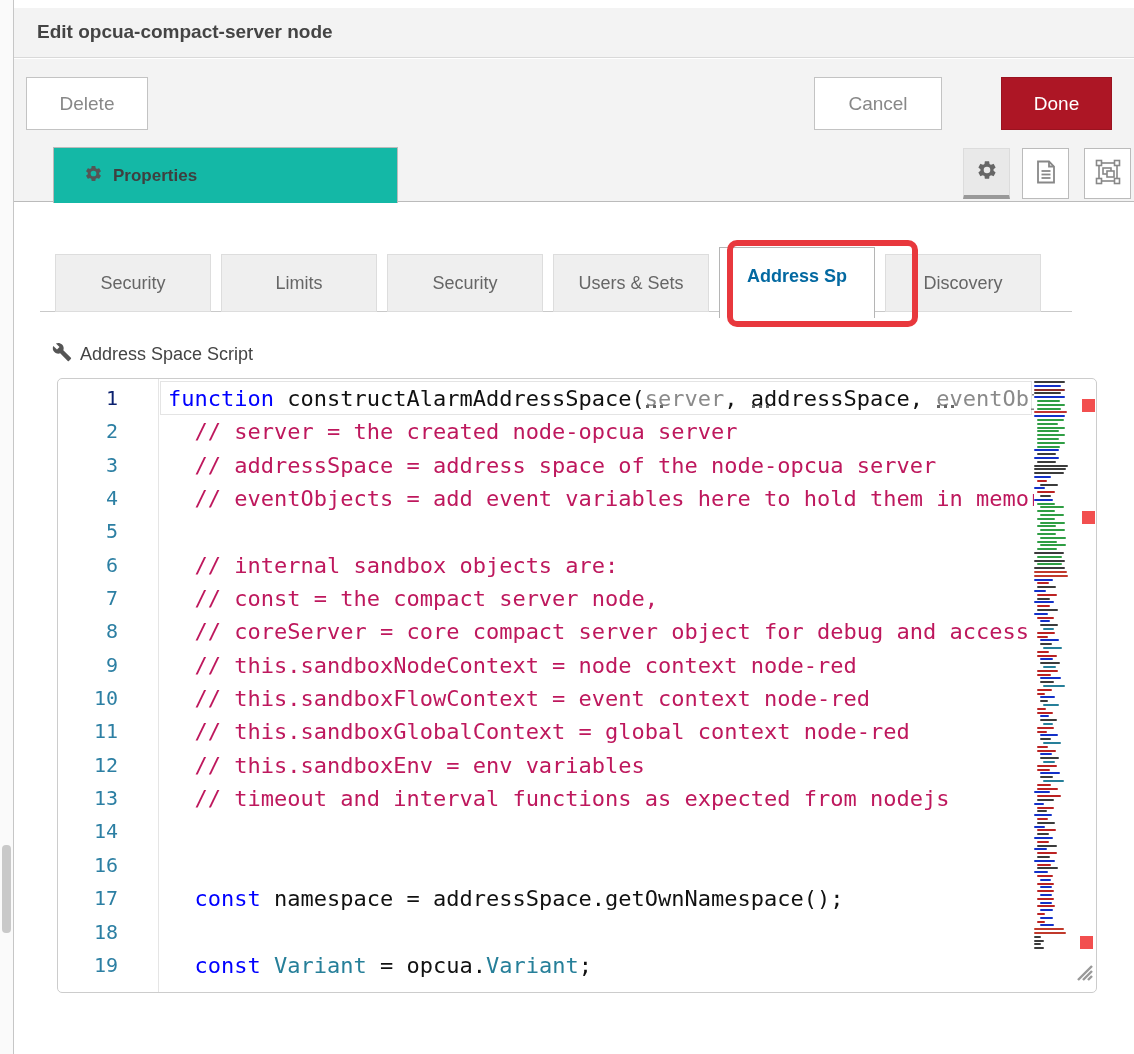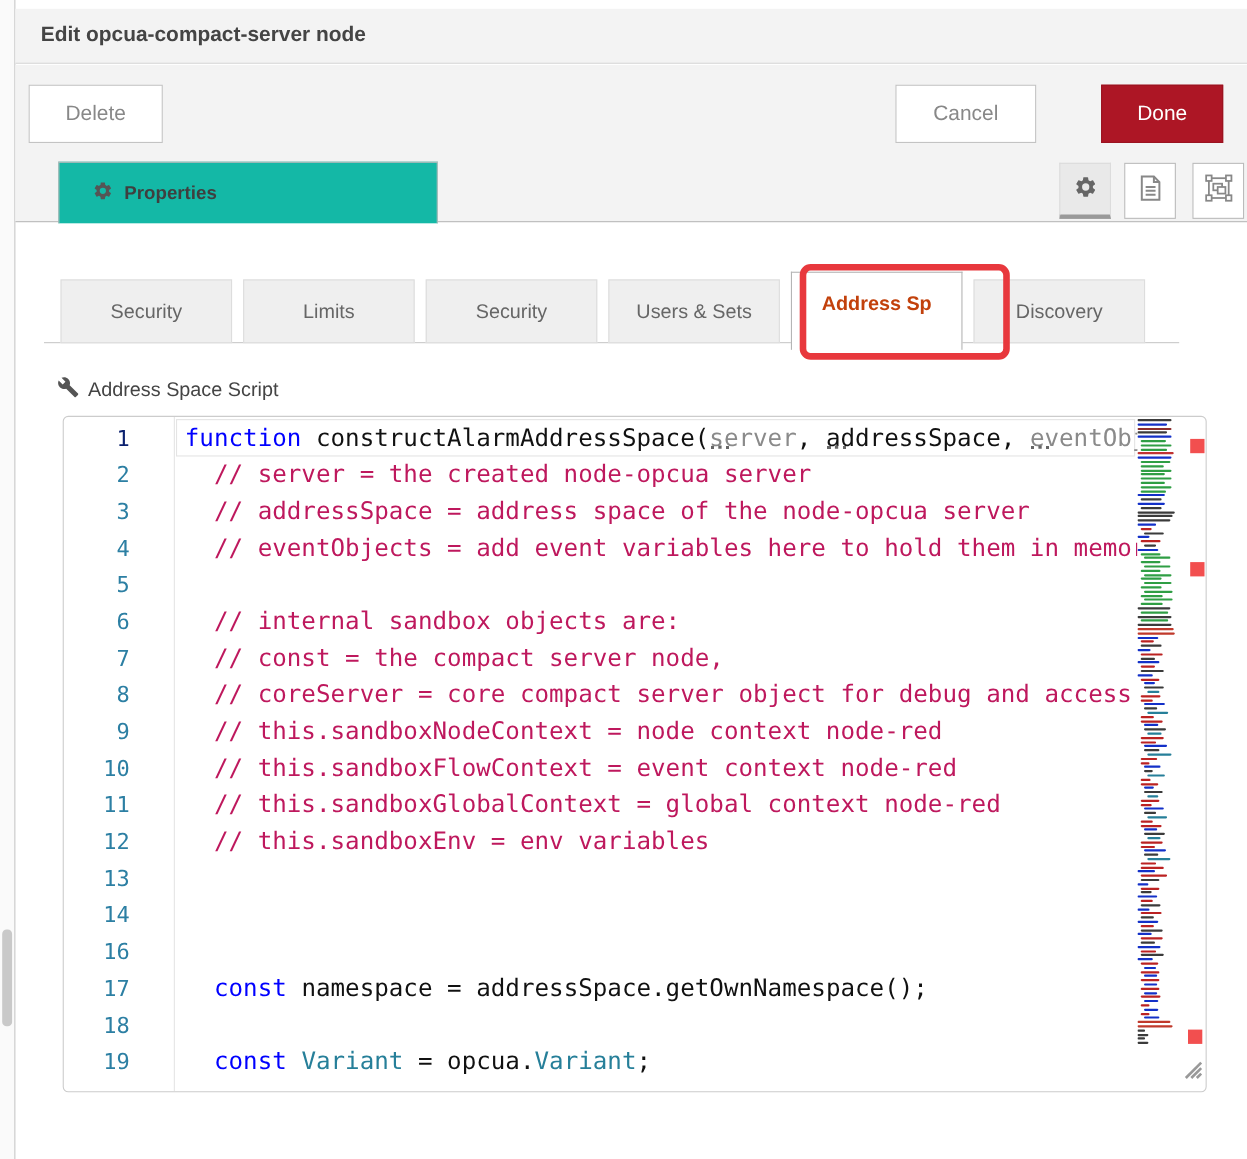--- a/index.html
+++ b/index.html
@@ -29,21 +29,21 @@
   #properties-label { margin-left:10px; font-size:17px; font-weight:bold; color:#3f3f3f; }
 
   .icon-btn { position:absolute; top:89px; width:47px; height:51px; background:#fff; border:1px solid #bbb; display:flex; align-items:center; justify-content:center; cursor:pointer; }
   #icon-btn-gear { left:949px; background:#e9e9e9; border-color:#dcdcdc; border-bottom:4px solid #999; }
   #icon-btn-doc { left:1008px; }
   #icon-btn-appearance { left:1070px; }
 
   
   #node-tabs-rule { left:40px; top:311px; width:1032px; height:1px; background:#c9c9c9; }
   .ntab { position:absolute; top:254px; width:156px; height:58px; background:#efefef; border:1px solid #ddd; text-align:center; font-size:18px; color:#666; line-height:56px; overflow:hidden; white-space:nowrap; cursor:pointer; }
-  .ntab.active { top:247px; height:71px; background:#fff; border:1px solid #b5b5b5; border-bottom:none; font-weight:bold; color:#c2410c; z-index:2; }
+  .ntab.active { top:247px; height:71px; background:#fff; border:1px solid #b5b5b5; border-bottom:none; font-weight:bold; color:#0369a1; z-index:2; }
   #annotation-box { left:727px; top:240px; width:191px; height:87px; border:6px solid #e8383d; border-radius:10px; z-index:5; pointer-events:none; }
 
   
   #section-label { left:52px; top:342px; display:flex; align-items:center; }
   #section-label-text { margin-left:8px; font-size:18px; color:#444; }
 
   
   #editor { left:57px; top:378px; width:1040px; height:615px; border:1px solid #ccc; border-radius:5px; background:#fff; overflow:hidden; font-family:"DejaVu Sans Mono", monospace; }
   #gutter-sep { left:100px; top:0; width:1px; height:613px; background:#e5e5e5; }
   #current-line-box { left:102px; top:2px; width:872px; height:34px; border:1px solid #e4e4e4; }
@@ -152,21 +152,21 @@
         <div class="cl"><span class="ln">3</span><span class="ct"><span class="pl">  </span><span class="cm">// addressSpace = address space of the node-opcua server</span></span></div>
         <div class="cl"><span class="ln">4</span><span class="ct"><span class="pl">  </span><span class="cm">// eventObjects = add event variables here to hold them in memory</span></span></div>
         <div class="cl"><span class="ln">5</span><span class="ct"></span></div>
         <div class="cl"><span class="ln">6</span><span class="ct"><span class="pl">  </span><span class="cm">// internal sandbox objects are:</span></span></div>
         <div class="cl"><span class="ln">7</span><span class="ct"><span class="pl">  </span><span class="cm">// const = the compact server node,</span></span></div>
         <div class="cl"><span class="ln">8</span><span class="ct"><span class="pl">  </span><span class="cm">// coreServer = core compact server object for debug and access</span></span></div>
         <div class="cl"><span class="ln">9</span><span class="ct"><span class="pl">  </span><span class="cm">// this.sandboxNodeContext = node context node-red</span></span></div>
         <div class="cl"><span class="ln">10</span><span class="ct"><span class="pl">  </span><span class="cm">// this.sandboxFlowContext = event context node-red</span></span></div>
         <div class="cl"><span class="ln">11</span><span class="ct"><span class="pl">  </span><span class="cm">// this.sandboxGlobalContext = global context node-red</span></span></div>
         <div class="cl"><span class="ln">12</span><span class="ct"><span class="pl">  </span><span class="cm">// this.sandboxEnv = env variables</span></span></div>
-        <div class="cl"><span class="ln">13</span><span class="ct"><span class="pl">  </span></span></div>
+        <div class="cl"><span class="ln">13</span><span class="ct"><span class="pl">  </span><span class="cm">// timeout and interval functions as expected from nodejs</span></span></div>
         <div class="cl"><span class="ln">14</span><span class="ct"></span></div>
         <div class="cl"><span class="ln">16</span></div>
         <div class="cl"><span class="ln">17</span><span class="ct"><span class="pl">  </span><span class="kw">const</span><span class="pl"> namespace = addressSpace.getOwnNamespace();</span></span></div>
         <div class="cl"><span class="ln">18</span><span class="ct"></span></div>
         <div class="cl"><span class="ln">19</span><span class="ct"><span class="pl">  </span><span class="kw">const</span><span class="pl"> </span><span class="ty">Variant</span><span class="pl"> = opcua.</span><span class="ty">Variant</span><span class="pl">;</span></span></div>
       </div>
     <div class="abs" id="minimap">
         <div class="mm-row" style="background: rgb(59, 59, 59); left: 0px; width: 31px; top: 0px;"></div>
         <div class="mm-row" style="background: rgb(19, 48, 200); left: 0px; width: 27px; top: 4px;"></div>
         <div class="mm-row" style="background: rgb(138, 43, 43); left: 0px; width: 31px; top: 8px;"></div>

